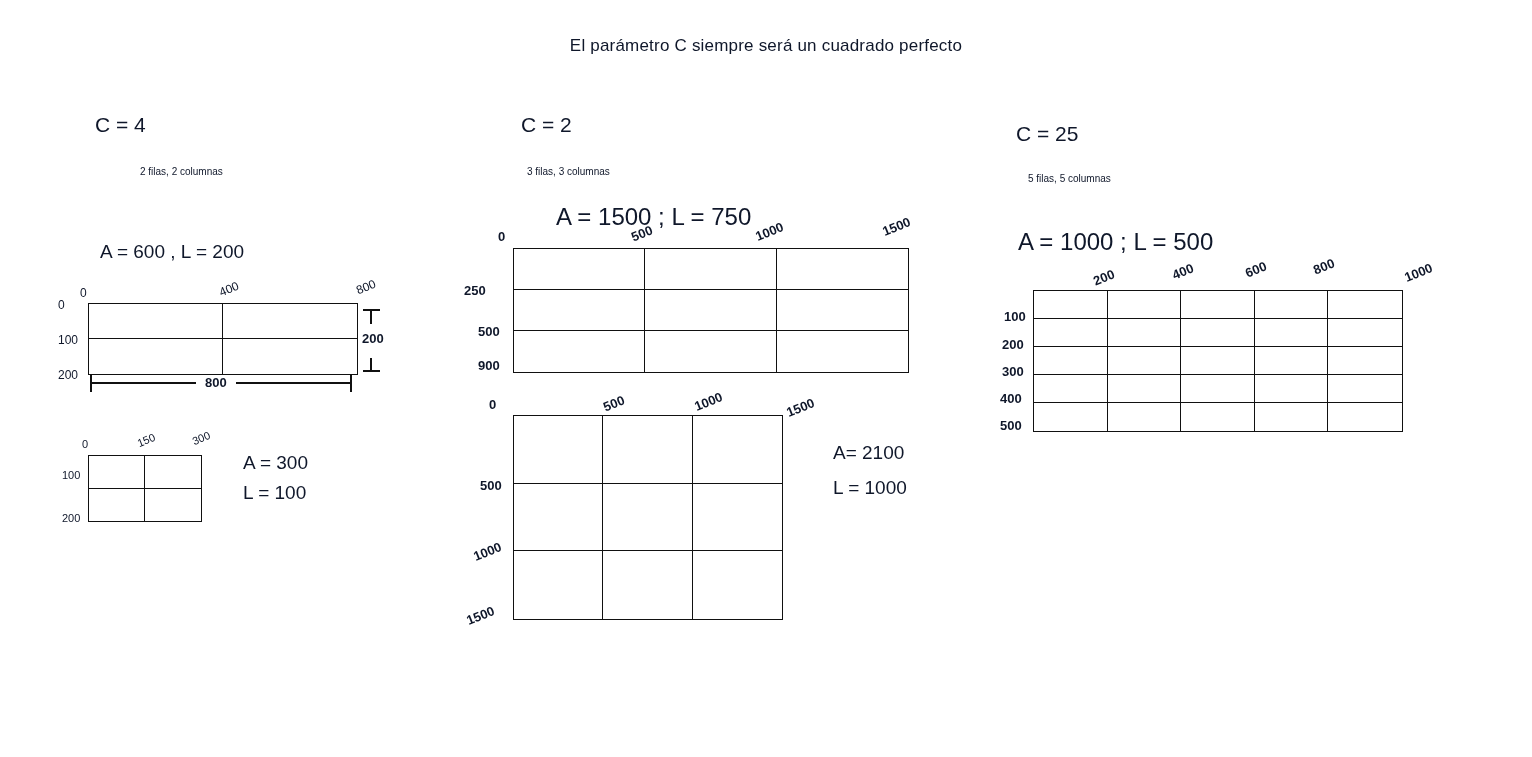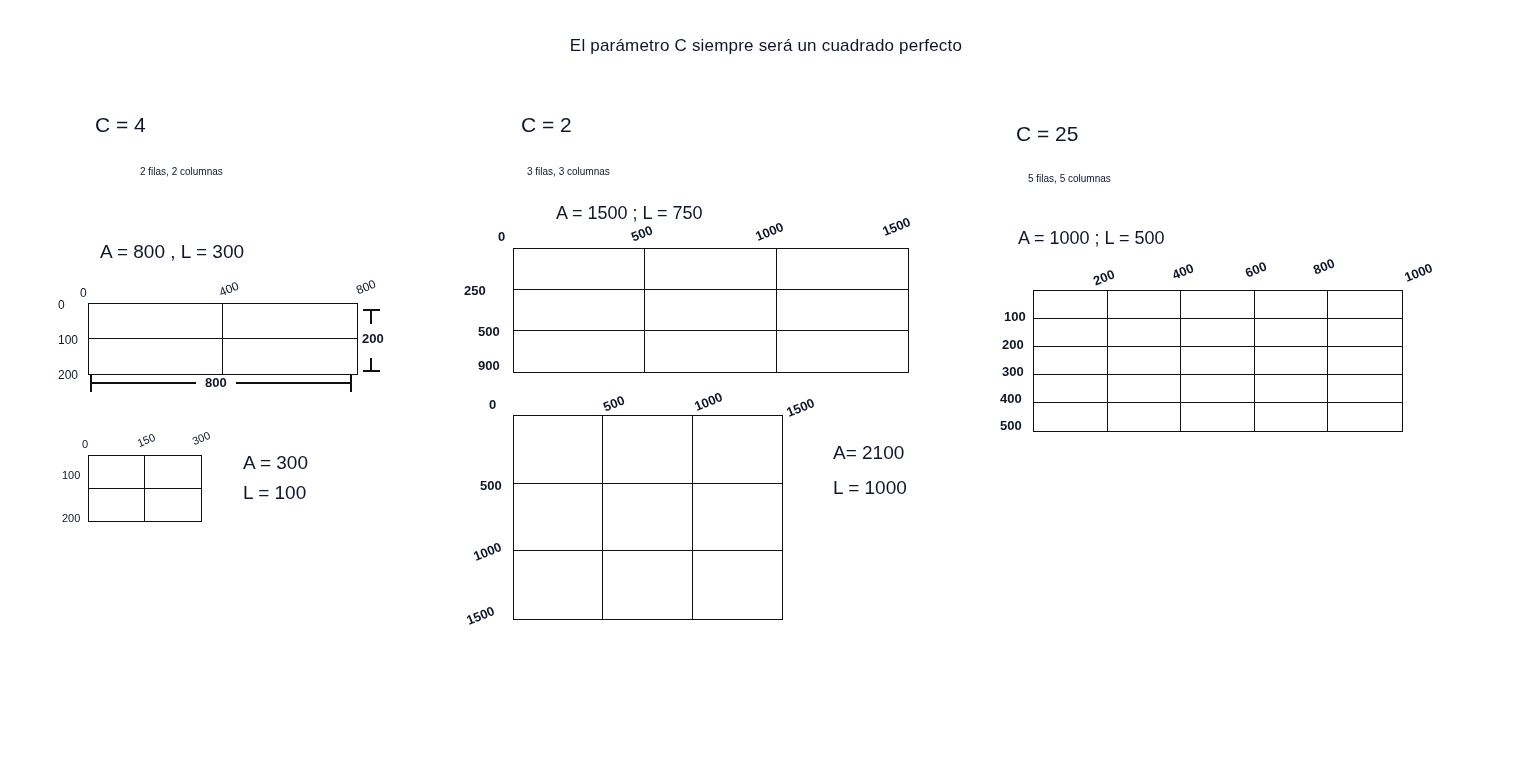--- a/index.html
+++ b/index.html
@@ -30,21 +30,21 @@
   }
   
   #bottom-caption {
     left: 196px; top: 645px; width: 1140px;
     font-size: 18.5px;
     line-height: 30px;
   }
   .case-title { font-size: 21px; text-align: center; }
   .case-sub { font-size: 10px; }
   .formula { font-size: 19px; }
-  .formula-small { font-size: 18px; }
+  .formula-small { font-size: 24px; }
   .tick { font-size: 12px; }
   .tick-b { font-size: 13px; font-weight: bold; }
 
   
   .grid {
     position: absolute;
     box-sizing: border-box;
     border: 1.6px solid #111;
     display: grid;
   }
@@ -67,21 +67,21 @@
   }
 </style>
 </head>
 <body>
 
 <div class="abs hand" id="top-caption">El parámetro C siempre será un cuadrado perfecto</div>
 
 <div class="abs hand case-title" style="left:95px; top:113px;">C = 4</div>
 <div class="abs hand case-sub" style="left:140px; top:166px;">2 filas, 2 columnas</div>
 
-<div class="abs hand formula" style="left:100px; top:241px;">A = 800  ,  L = 300</div>
+<div class="abs hand formula" style="left:100px; top:241px;">A = 600  ,  L = 200</div>
 
 <div class="grid" style="left:88px; top:303px; width:270px; height:72px; grid-template-columns:1fr 1fr; grid-template-rows:1fr 1fr;">
   <div></div>
   <div class="last-col"></div>
   <div class="last-row"></div>
   <div class="last-col last-row"></div>
 </div>
 
 <div class="abs hand tick" style="left:80px; top:286px;">0</div>
 <div class="abs hand tick" style="left:219px; top:282px;"><span class="tiny-rot">400</span></div>

